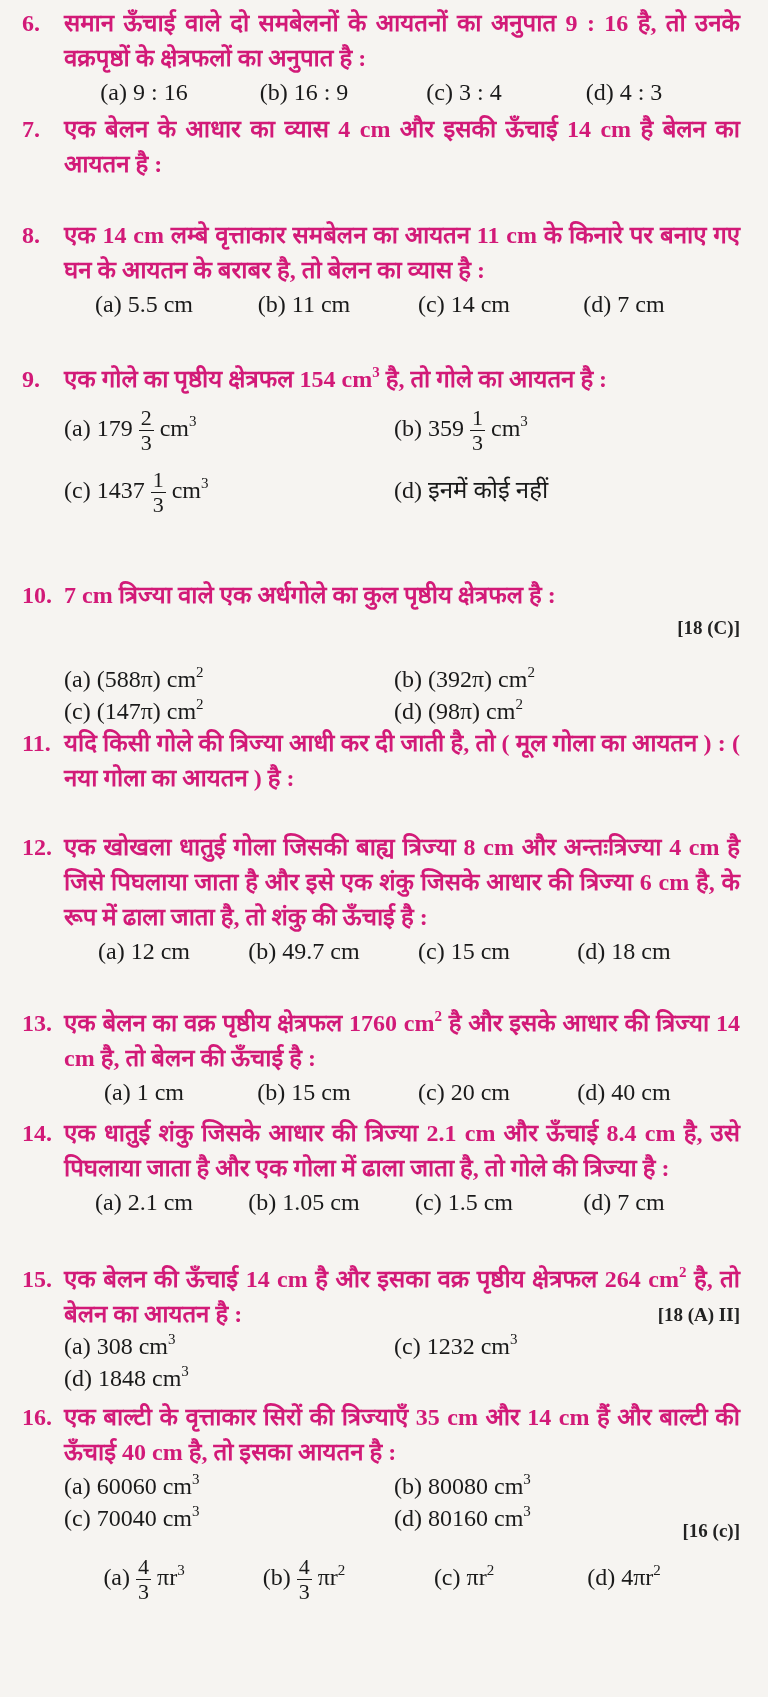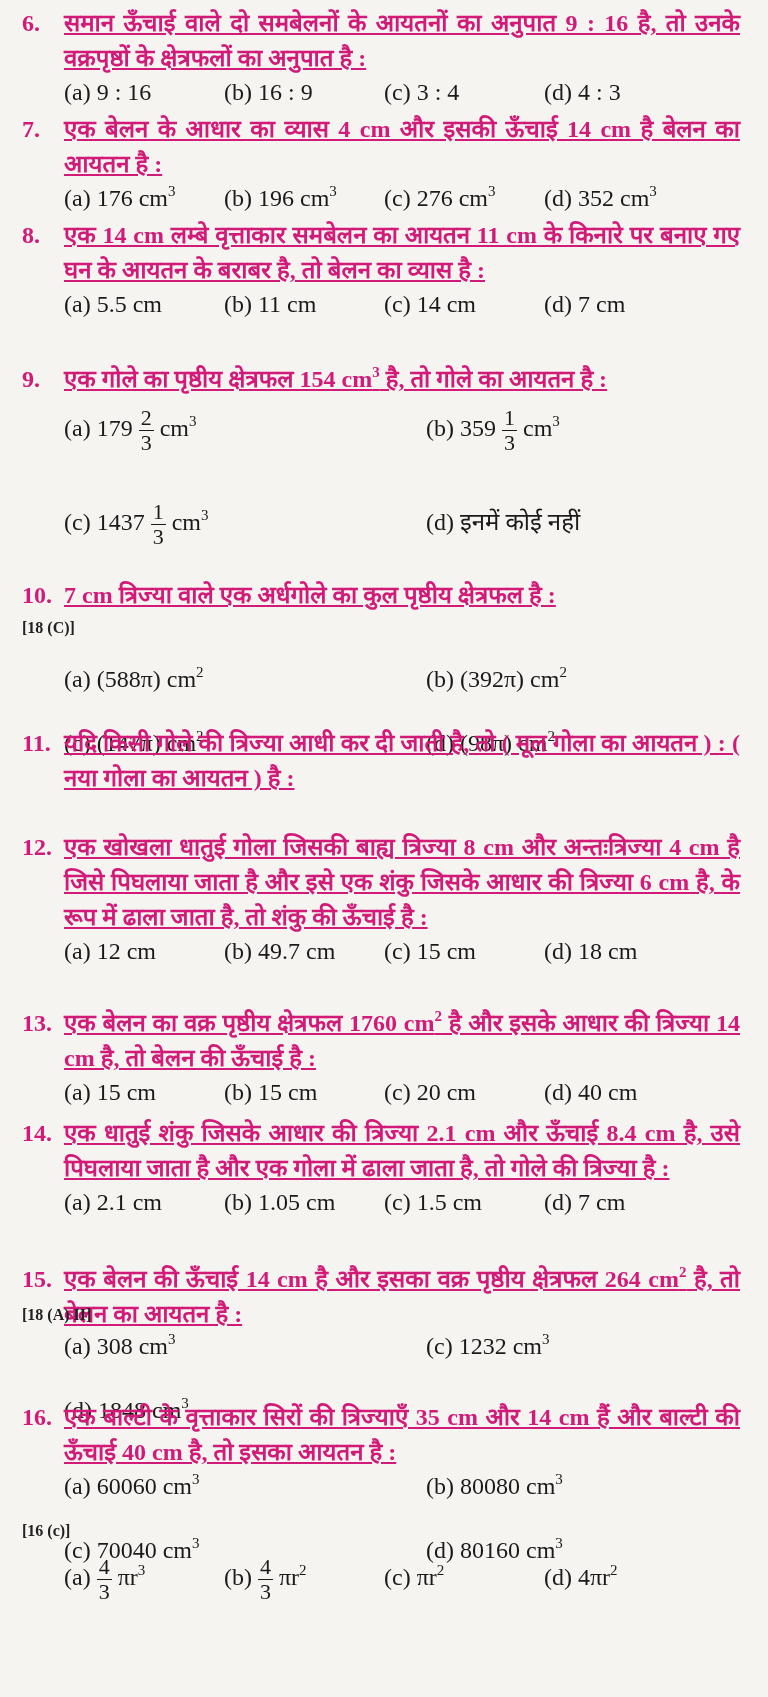--- a/index.html
+++ b/index.html
@@ -6,25 +6,25 @@
   body {
     width: 768px; height: 1697px; overflow: hidden;
     background: #f6f4f1;
     font-family: "Liberation Serif", "DejaVu Serif", serif;
     color: #1a1a1a;
   }
   .page { position: relative; width: 768px; height: 1697px; }
   .q { position: absolute; left: 22px; width: 718px; }
   .qhead { display: flex; color: #d21a78; font-weight: bold; font-size: 24px; line-height: 35px; font-family: "Liberation Serif", "DejaVu Sans", serif; }
   .qnum { width: 42px; flex: none; }
-  .qtext { flex: 1; text-align: justify; text-decoration: underline; }
-  .tag { color: #222; font-weight: bold; font-size: 16px; line-height: 30px; }
-  .opts4 { display: flex; font-size: 24px; line-height: 32px; padding-left: 42px; }
+  .qtext { flex: 1; text-align: justify; }
+  .tag { color: #222; font-weight: bold; font-size: 19px; text-align: right; line-height: 30px; }
+  .opts4 { display: flex; font-size: 24px; line-height: 32px; padding-left: 42px; text-align: center; }
   .opts4 .o { width: 160px; }
-  .opts2 { display: grid; grid-template-columns: 330px 330px; font-size: 24px; line-height: 32px; padding-left: 42px; gap: 32px; }
+  .opts2 { display: grid; grid-template-columns: 330px 330px; font-size: 24px; line-height: 32px; padding-left: 42px; }
   .o { white-space: nowrap; }
   sup { font-size: 15px; vertical-align: 10px; line-height: 0; }
   .frac { display: inline-flex; flex-direction: column; align-items: center; vertical-align: middle; font-size: 22px; line-height: 24px; margin: 0 6px; }
   .frac .num { border-bottom: 1.5px solid #1a1a1a; padding: 0 2px; }
   .fracrow { line-height: 62px; }
 </style>
 </head>
 <body>
 
 <div class="page">
@@ -40,26 +40,20 @@
       <span class="o">(c) 3 : 4</span>
       <span class="o">(d) 4 : 3</span>
     </div>
   </div>
 
   <div class="q" style="top:112px">
     <div class="qhead">
         <span class="qnum">7.</span>
         <span class="qtext">एक बेलन के आधार का व्यास 4 cm और इसकी ऊँचाई 14 cm है बेलन का आयतन है :</span>
       </div>
-    <div class="opts4">
-      <span class="o"><span>(a) 176 cm</span><sup>3</sup></span>
-      <span class="o"><span>(b) 196 cm</span><sup>3</sup></span>
-      <span class="o"><span>(c) 276 cm</span><sup>3</sup></span>
-      <span class="o"><span>(d) 352 cm</span><sup>3</sup></span>
-    </div>
   </div>
 
   <div class="q" style="top:218px">
     <div class="qhead">
         <span class="qnum">8.</span>
         <span class="qtext">एक 14 cm लम्बे वृत्ताकार समबेलन का आयतन 11 cm के किनारे पर बनाए गए घन के आयतन के बराबर है, तो बेलन का व्यास है :</span>
       </div>
     <div class="opts4">
       <span class="o">(a) 5.5 cm</span>
       <span class="o">(b) 11 cm</span>
@@ -123,21 +117,21 @@
       <span class="o">(d) 18 cm</span>
     </div>
   </div>
 
   <div class="q" style="top:1006px">
     <div class="qhead">
         <span class="qnum">13.</span>
         <span class="qtext"><span>एक बेलन का वक्र पृष्ठीय क्षेत्रफल 1760 cm</span><sup>2</sup><span> है और इसके आधार की त्रिज्या 14 cm है, तो बेलन की ऊँचाई है :</span></span>
       </div>
     <div class="opts4">
-      <span class="o">(a) 15 cm</span>
+      <span class="o">(a) 1 cm</span>
       <span class="o">(b) 15 cm</span>
       <span class="o">(c) 20 cm</span>
       <span class="o">(d) 40 cm</span>
     </div>
   </div>
 
   <div class="q" style="top:1116px">
     <div class="qhead">
         <span class="qnum">14.</span>
         <span class="qtext">एक धातुई शंकु जिसके आधार की त्रिज्या 2.1 cm और ऊँचाई 8.4 cm है, उसे पिघलाया जाता है और एक गोला में ढाला जाता है, तो गोले की त्रिज्या है :</span>

